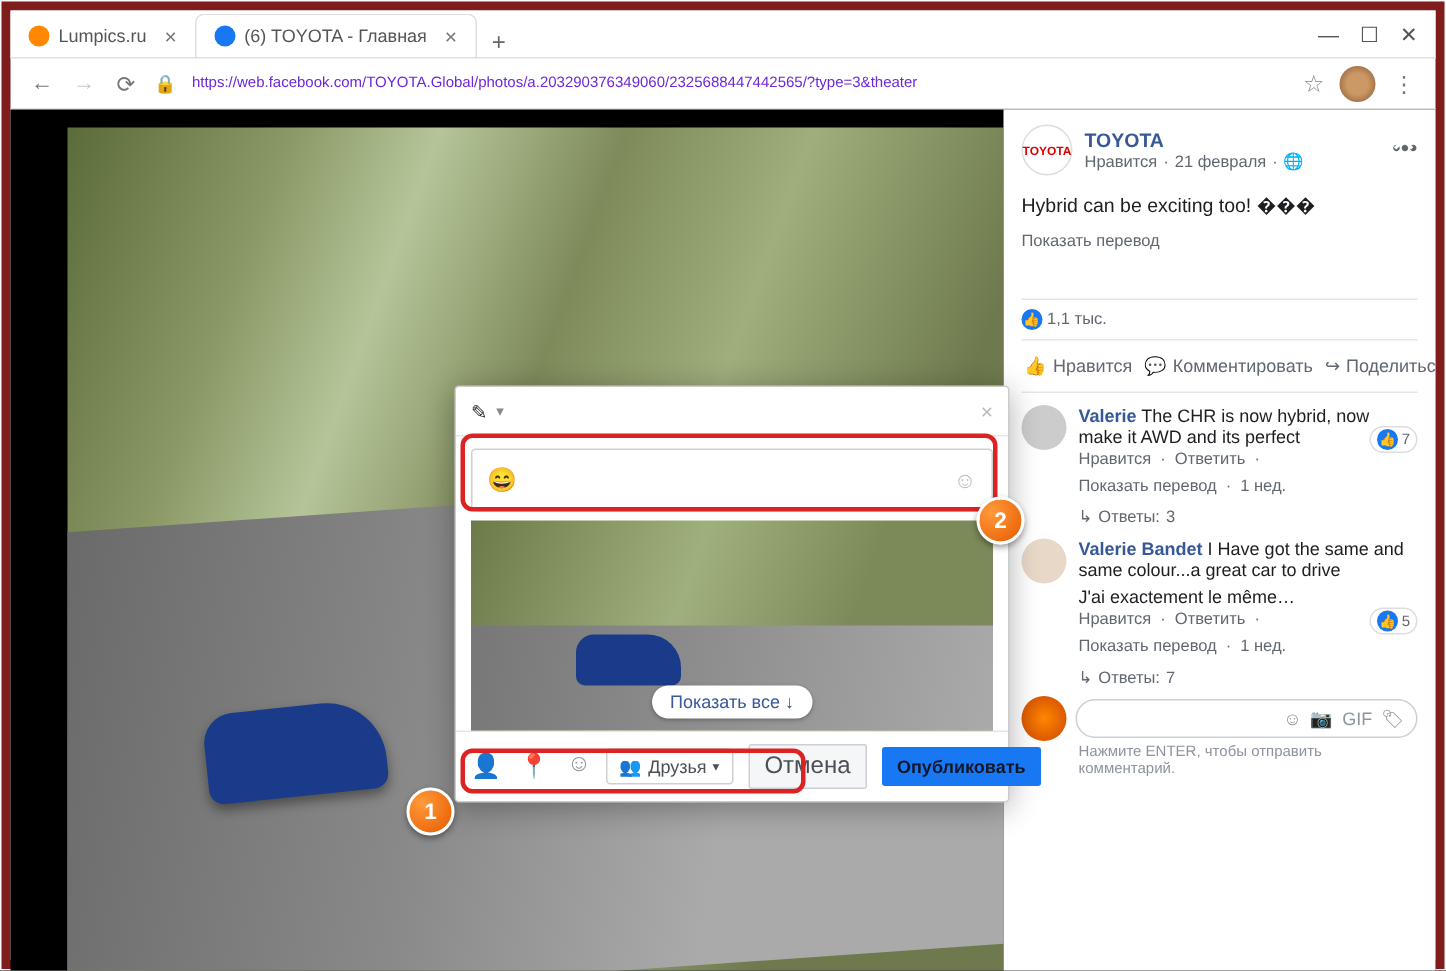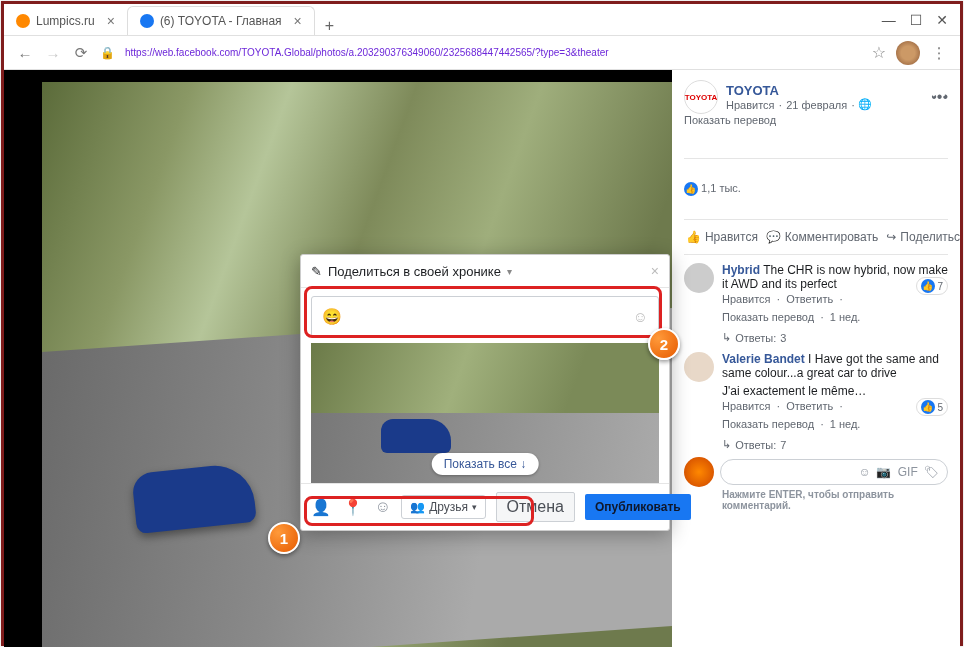--- a/index.html
+++ b/index.html
@@ -1,19 +1,19 @@
 <!DOCTYPE html>
 <html><head>
 <meta charset="utf-8">
 <style>
 * { margin: 0; padding: 0; box-sizing: border-box; font-family: Arial, Helvetica, sans-serif; }
 body { width: 964px; height: 647px; background: #fff; position: relative; overflow: hidden; }
 
 
-.browser-frame { border: 3px solid #7f1d1d; width: 962px; height: 645px; margin: 1px; box-shadow: 0 0 2px rgba(0,0,0,.2); }
+.browser-frame { border: 6px solid #7f1d1d; width: 962px; height: 645px; margin: 1px; box-shadow: 0 0 2px rgba(0,0,0,.2); }
 .titlebar { height: 32px; background: #fff; display: flex; align-items: center; border-bottom: 1px solid #e0e0e0; }
 .tabs { display: flex; flex: 1; height: 100%; align-items: flex-end; padding-top: 4px; }
 .tab { display: flex; align-items: center; gap: 6px; padding: 6px 12px; font-size: 12px; color: #555; border-radius: 6px 6px 0 0; position: relative; }
 .tab.active { background: #fff; border: 1px solid #ddd; border-bottom: none; }
 .tab .favicon { width: 14px; height: 14px; border-radius: 50%; }
 .fav-orange { background: #ff8800; }
 .fav-blue { background: #1877f2; }
 .tab .close { color: #777; font-size: 14px; margin-left: 6px; }
 .newtab { padding: 0 10px; color: #666; font-size: 16px; }
 .window-controls { display: flex; gap: 14px; padding: 0 12px; color: #555; }
@@ -39,36 +39,36 @@
 
 
 .sidebar { width: 288px; background: #fff; padding: 10px 12px; font-size: 12px; color: #1c1e21; overflow: hidden; position: relative; }
 .sb-header { display:flex; align-items:center; gap:8px; }
 .sb-avatar { width: 34px; height:34px; border-radius:50%; border:1px solid #ddd; display:flex; align-items:center; justify-content:center; font-size:8px; color:#d00; font-weight:bold;}
 .sb-title { font-weight: bold; color:#365899; font-size:13px; }
 .sb-sub { color:#616770; font-size:11px; display:flex; gap:4px; align-items:center;}
 .sb-dots { margin-left:auto; color:#616770; font-size:16px; }
 .sb-caption { margin: 10px 0; font-size:13px; }
 .sb-trans { color:#616770; font-size:11px; margin-bottom:8px;}
-.sb-stats { display:flex; justify-content:space-between; border-top:1px solid #e5e5e5; padding:23px 0; font-size:11px; color:#616770;margin-top:32px;}
+.sb-stats { display:flex; justify-content:space-between; border-top:1px solid #e5e5e5; padding:6px 0; font-size:11px; color:#616770;margin-top:32px;}
 .sb-actions { display:flex; gap:4px; border-top:1px solid #e5e5e5; border-bottom:1px solid #e5e5e5; padding:4px 0;}
 .sb-btn { flex:1; text-align:center; padding:6px 2px; color:#616770; font-size:12px; display:flex; align-items:center; justify-content:center; gap:4px;}
 .comment { display:flex; gap:8px; margin:8px 0; font-size:12px;}
 .c-avatar { width:30px; height:30px; border-radius:50%; background:#ccc; flex-shrink:0;}
 .c-body { flex:1; }
 .c-name { font-weight:bold; color:#365899;}
 .c-meta { color:#616770; font-size:11px; margin-top:2px; display:flex; gap:6px; flex-wrap:wrap;}
 .c-like-badge { display:inline-flex; align-items:center; gap:2px; background:#fff; border:1px solid #ddd; border-radius:10px; padding:1px 4px; font-size:10px; color:#616770;}
 .like-circle { width:14px; height:14px; border-radius:50%; background:#1877f2; color:#fff; font-size:9px; display:inline-flex; align-items:center; justify-content:center;}
 .reply-toggle { color:#616770; font-size:11px; margin-left:38px; margin-bottom:6px; display:flex; align-items:center; gap:4px;}
 .comment-input-row { display:flex; gap:6px; align-items:center; margin-top:4px;}
 .ci-avatar{ width:30px; height:30px; border-radius:50%; background: radial-gradient(circle,#f80,#c40);}
 .ci-box { flex:1; border:1px solid #ccd0d5; border-radius:16px; padding:5px 8px; color:#8d949e; font-size:12px; display:flex; align-items:center; gap:4px;}
 .ci-icons { margin-left:auto; display:flex; gap:6px; color:#8d949e;}
-.ci-hint { color:#8d949e; font-size:10px; margin-left:38px; margin-top:2px;font-weight:bold;}
+.ci-hint { color:#8d949e; font-size:10px; margin-left:38px; margin-top:2px;}
 
 
 .dialog { position:absolute; left:296px; top:184px; width:370px; background:#fff; border:1px solid #ccc; border-radius:3px; box-shadow:0 4px 20px rgba(0,0,0,.3); z-index:5;}
 .dlg-header { display:flex; align-items:center; gap:6px; padding:8px 10px; border-bottom:1px solid #e5e5e5; font-size:13px; color:#1c1e21;}
 .dlg-close { margin-left:auto; color:#bbb; font-size:14px;}
 .dlg-text { margin:8px 10px 6px; border:1px solid #ccd0d5; border-radius:3px; padding:10px; min-height:34px; display:flex; align-items:center; justify-content:space-between;}
 .emoji-in { font-size:16px;}
 .emoji-btn { color:#bbb; font-size:15px;}
 .dlg-preview { margin:0 10px; height:140px; position:relative; background: linear-gradient(110deg,#6b7a48 0%, #a0b07c 40%, #7b8a58 70%); overflow:hidden;text-align:right;}
 .prev-road{position:absolute; left:0; right:0; bottom:0; height:50%; background:linear-gradient(100deg,#777,#aaa);}
@@ -139,20 +139,21 @@
           <div>
             <div class="sb-title">TOYOTA</div>
             <div class="sb-sub">
               <span>Нравится</span> ·
               <span>21 февраля</span> ·
               <span>🌐</span>
             </div>
           </div>
           <span class="sb-dots">•••</span>
         </div>
+        <div class="sb-caption">Hybrid can be exciting too! ���</div>
         <div class="sb-trans">Показать перевод</div>
         <div class="sb-stats">
           <span><span class="like-circle">👍</span> <span>1,1 тыс.</span></span>
         </div>
         <div class="sb-actions">
           <div class="sb-btn">
               <span>👍</span>
               <span>Нравится</span>
             </div>
           <div class="sb-btn">
@@ -161,21 +162,21 @@
             </div>
           <div class="sb-btn">
               <span>↪</span>
               <span>Поделиться</span>
             </div>
         </div>
 
         <div class="comment">
           <div class="c-avatar"></div>
           <div class="c-body">
-            <span class="c-name">Hybrid</span>
+            <span class="c-name">Valerie</span>
             <span>The CHR is now hybrid, now make it AWD and its perfect</span>
             <span class="c-like-badge" style="float:right">
                 <span class="like-circle">👍</span>
                 <span>7</span>
               </span>
             <div class="c-meta">
               <span>Нравится</span>·
               <span>Ответить</span>·
               <span>Показать перевод</span>·
               <span>1 нед.</span>
@@ -215,21 +216,20 @@
             </span>
           </div>
         </div>
         <div class="ci-hint">Нажмите ENTER, чтобы отправить комментарий.</div>
       </div>
     </div>
 
     <div class="dialog">
       <div class="dlg-header">
         <span>✎</span>
-        <span>Поделиться в своей хронике</span>
         <span style="font-size:10px;color:#888">▾</span>
         <span class="dlg-close">×</span>
       </div>
       <div class="dlg-text">
         <span class="emoji-in">😄</span>
         <span class="emoji-btn">☺</span>
       </div>
       <div class="dlg-preview">
         <div class="prev-road"></div>
           <div class="prev-car"></div>

